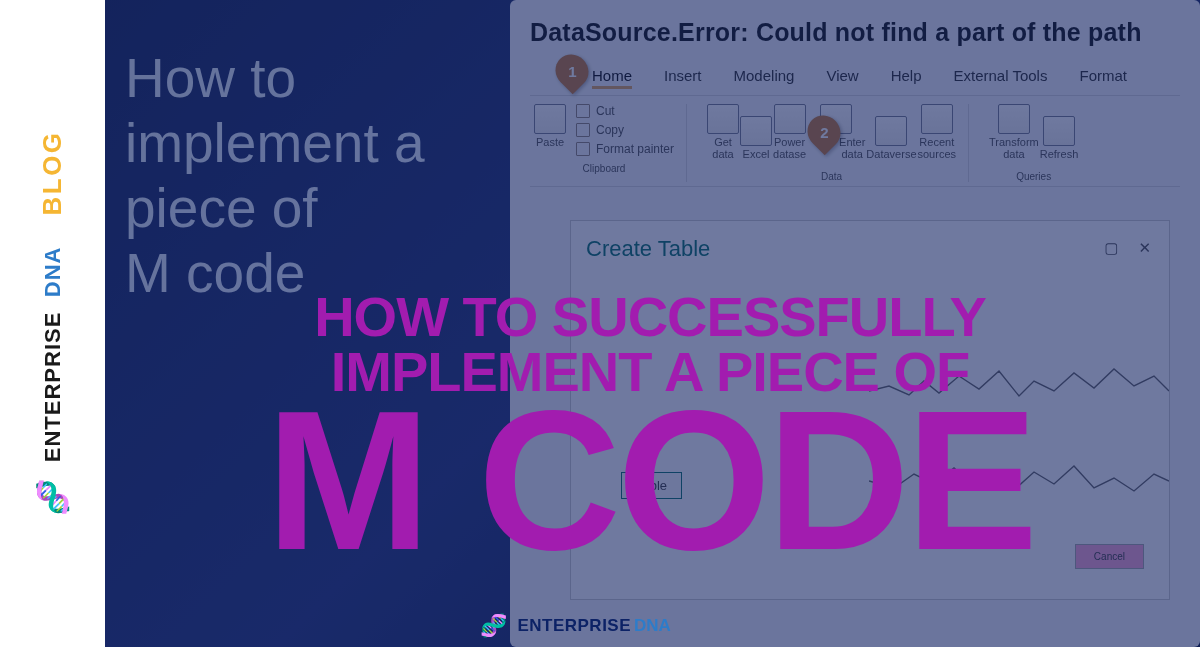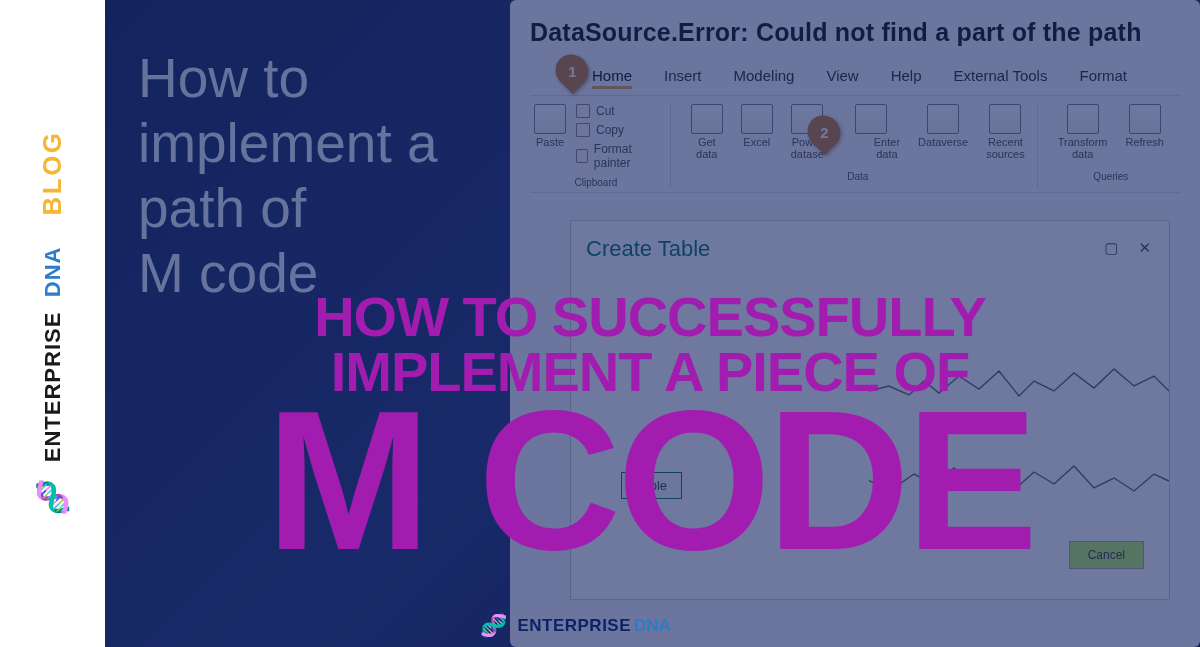--- a/index.html
+++ b/index.html
@@ -56,22 +56,22 @@
       display: flex;
       flex-direction: column;
       align-items: center;
       gap: 3px;
       border-right: 1px solid #d7d8dc;
       padding-right: 12px;
     }
     .ribbon-group:last-child { border-right: none; }
     .ribbon-icons {
       display: flex;
-      gap: 18px;
-      align-items: flex-start;
+      gap: 1px;
+      align-items: flex-end;
       margin-bottom: 4px;
     }
     .ribbon-icon-item {
       display: flex;
       flex-direction: column;
       align-items: center;
       gap: 2px;
       font-size: 11px;
       color: #555;
     }
@@ -154,28 +154,28 @@
       font-size: 13px;
       color: #444;
       background: #f9f9f9;
     }
     .cancel-btn {
       position: absolute;
       bottom: 30px;
       right: 25px;
       padding: 6px 18px;
       border: 1px solid #aaa;
-      font-size: 12px;
+      font-size: 10px;
       color: #444;
-      background: #bef264;
+      background: #f9a8d4;
     }
     .bg-blurb {
       position: absolute;
       top: 46px;
-      left: 138px;
+      left: 125px;
       font-size: 55px;
       font-weight: 300;
       line-height: 1.18;
       color: rgba(200, 210, 230, 0.45);
       z-index: 2;
       font-family: "Segoe UI Light", "Segoe UI", Arial, sans-serif;
     }
     .blue-veil {
       position: absolute;
       top:0; left:0; right:0; bottom:0;
@@ -386,21 +386,21 @@
     <div class="table-btn">Table</div>
     <div class="cancel-btn">Cancel</div>
   </div>
 </div>
 
 <div class="blue-veil"></div>
 
 <div class="bg-blurb">
   <div>How to</div>
   <div>implement a</div>
-  <div>path of</div>
+  <div>piece of</div>
   <div>M code</div>
 </div>
 
 <div class="sidebar">
   <div class="rotated-brand">
     <span class="dna-helix">🧬</span>
     <span>
       <span class="brand-name">ENTERPRISE</span>
       <span class="brand-dna">DNA</span>
     </span>

